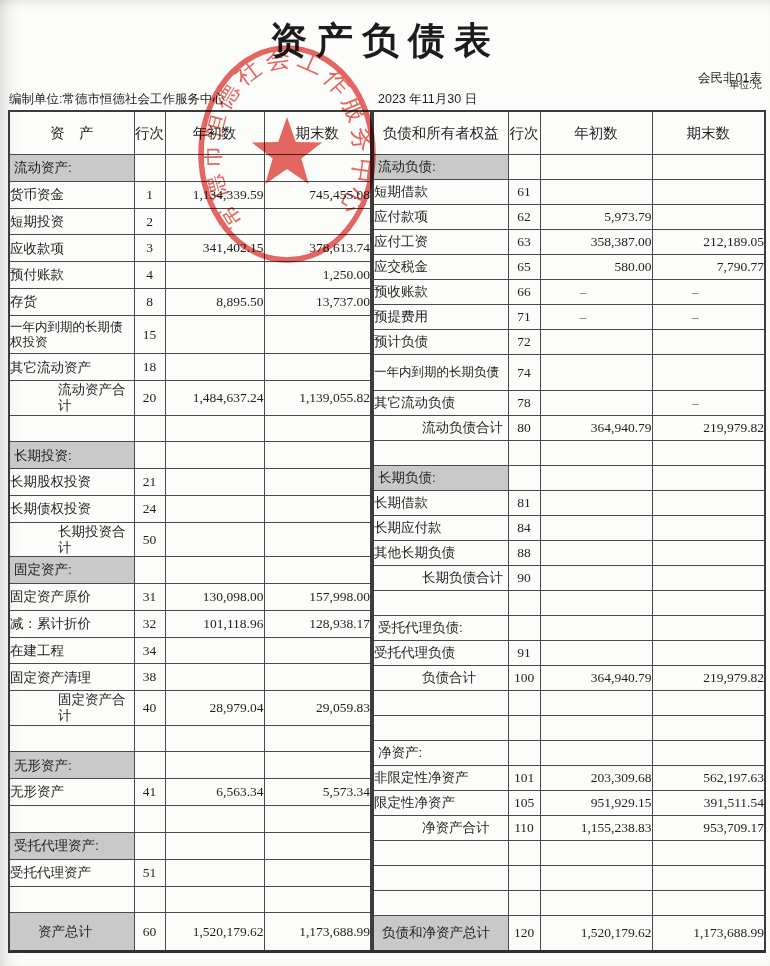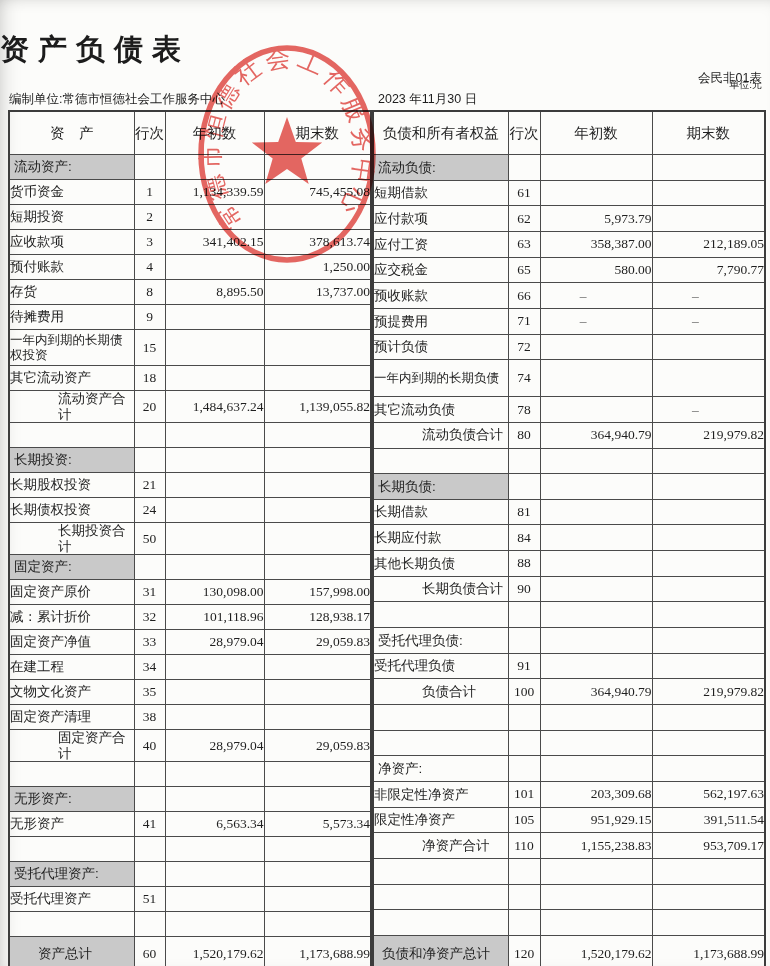--- a/index.html
+++ b/index.html
@@ -8,25 +8,24 @@
     width: 770px; height: 966px;
     margin: 0 auto;
     background: #fcfcfa;
     font-family: "Liberation Sans", "DejaVu Sans", sans-serif;
     color: #222;
     overflow: hidden;
     box-shadow: inset 14px 0 22px -16px rgba(0,0,0,.25), inset 0 10px 18px -14px rgba(0,0,0,.18);
   }
   .doc-title {
     position: absolute; top: 16px; left: 0; right: 0;
-    text-align: left;
+    text-align: center;
     font-family: "Liberation Serif", "DejaVu Serif", serif;
-    font-weight: 700; font-size: 29px; letter-spacing: 9px;
+    font-weight: 700; font-size: 37px; letter-spacing: 9px;
     color: #1c1c1c;
-    margin-top: 14px;
   }
   .meta-prepared { position: absolute; top: 91px; left: 9px; font-size: 12.5px; color:#1e1e1e; }
   .meta-date     { position: absolute; top: 91px; left: 378px; font-size: 12.5px; color:#1e1e1e; }
   .meta-form     { position: absolute; top: 70px; right: 8px; font-size: 12.5px; text-align: right; color:#1e1e1e; }
   .meta-unit     { position: absolute; top: 78px; right: 8px; font-size: 10px; text-align: right; color:#1e1e1e; }
 
   .tables { position: absolute; top: 110px; left: 8px; display: flex; }
   table.bs {
     border-collapse: collapse; table-layout: fixed;
     border: 2px solid #3c3c3c;
@@ -126,26 +125,20 @@
             <td class="c-line">4</td>
             <td class="c-num"></td>
             <td class="c-num">1,250.00</td>
           </tr>
           <tr class="item">
             <td class="c-label">存货</td>
             <td class="c-line">8</td>
             <td class="c-num">8,895.50</td>
             <td class="c-num">13,737.00</td>
           </tr>
-          <tr class="item">
-            <td class="c-label">待摊费用</td>
-            <td class="c-line">9</td>
-            <td class="c-num"></td>
-            <td class="c-num"></td>
-          </tr>
           <tr class="item tall">
             <td class="c-label">一年内到期的长期债权投资</td>
             <td class="c-line">15</td>
             <td class="c-num"></td>
             <td class="c-num"></td>
           </tr>
           <tr class="item">
             <td class="c-label">其它流动资产</td>
             <td class="c-line">18</td>
             <td class="c-num"></td>
@@ -199,34 +192,22 @@
             <td class="c-num">130,098.00</td>
             <td class="c-num">157,998.00</td>
           </tr>
           <tr class="item">
             <td class="c-label">减：累计折价</td>
             <td class="c-line">32</td>
             <td class="c-num">101,118.96</td>
             <td class="c-num">128,938.17</td>
           </tr>
           <tr class="item">
-            <td class="c-label">固定资产净值</td>
-            <td class="c-line">33</td>
-            <td class="c-num">28,979.04</td>
-            <td class="c-num">29,059.83</td>
-          </tr>
-          <tr class="item">
             <td class="c-label">在建工程</td>
             <td class="c-line">34</td>
-            <td class="c-num"></td>
-            <td class="c-num"></td>
-          </tr>
-          <tr class="item">
-            <td class="c-label">文物文化资产</td>
-            <td class="c-line">35</td>
             <td class="c-num"></td>
             <td class="c-num"></td>
           </tr>
           <tr class="item">
             <td class="c-label">固定资产清理</td>
             <td class="c-line">38</td>
             <td class="c-num"></td>
             <td class="c-num"></td>
           </tr>
           <tr class="subtotal">

